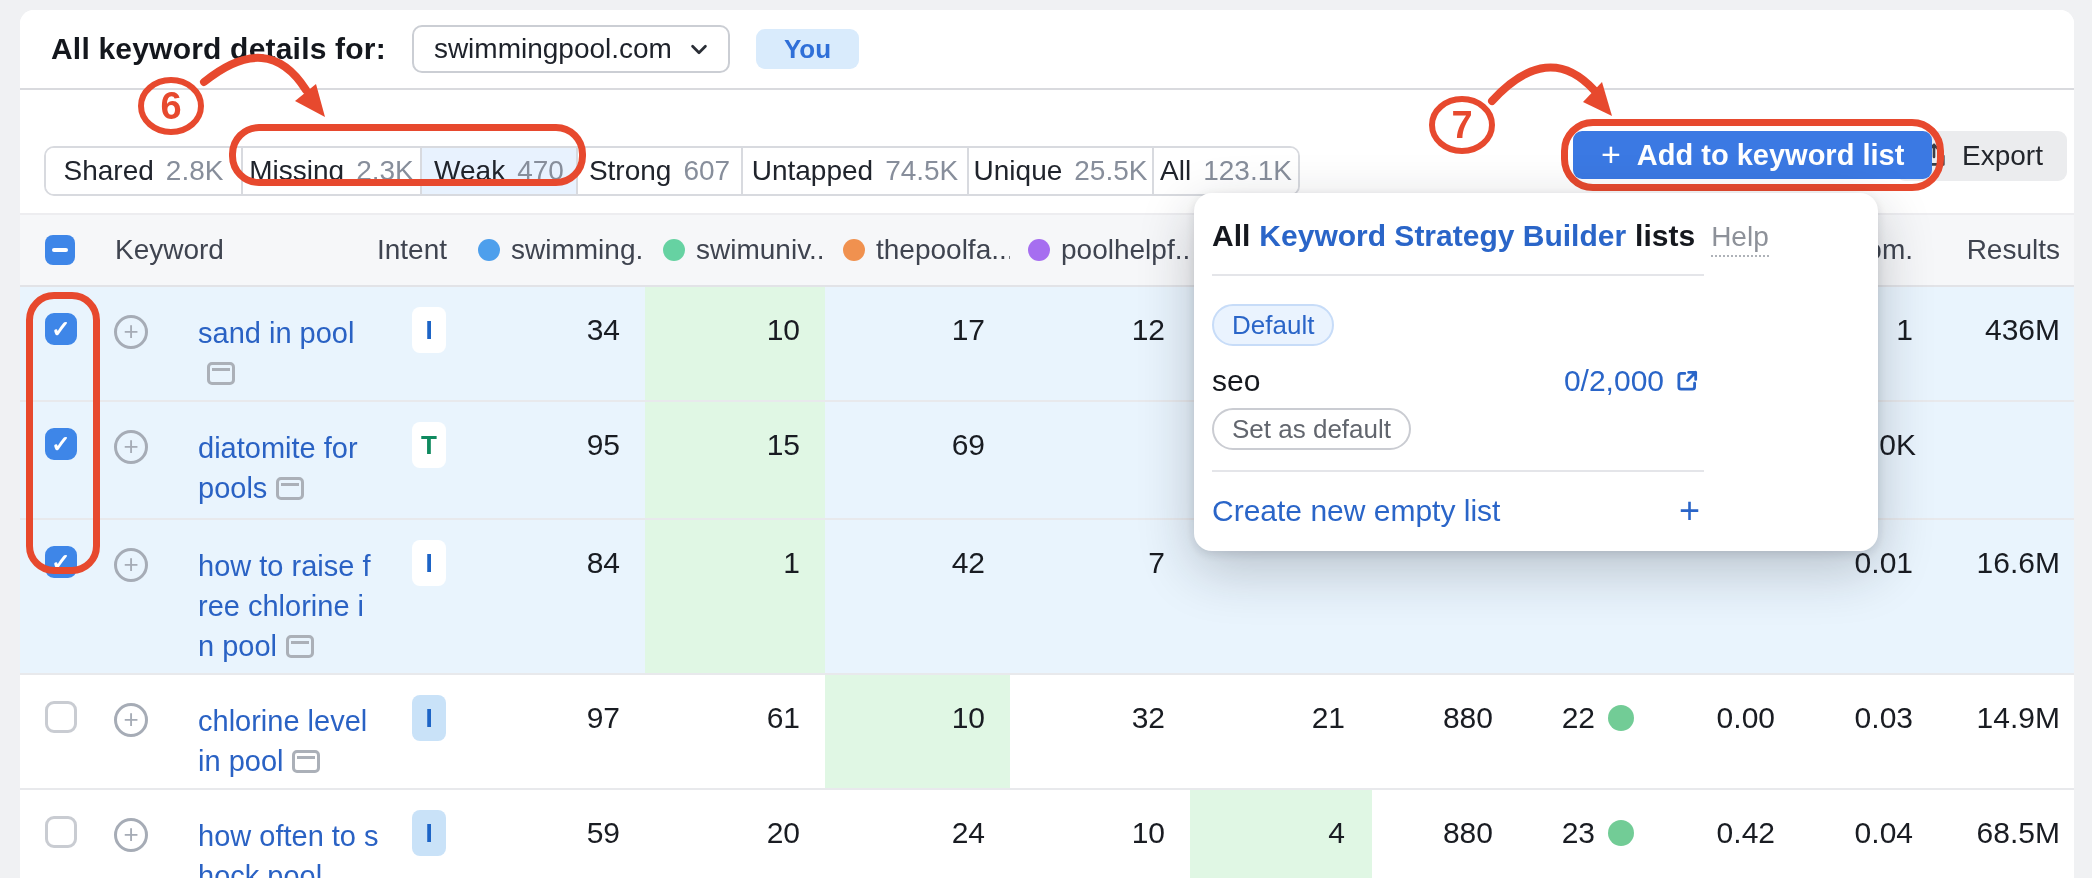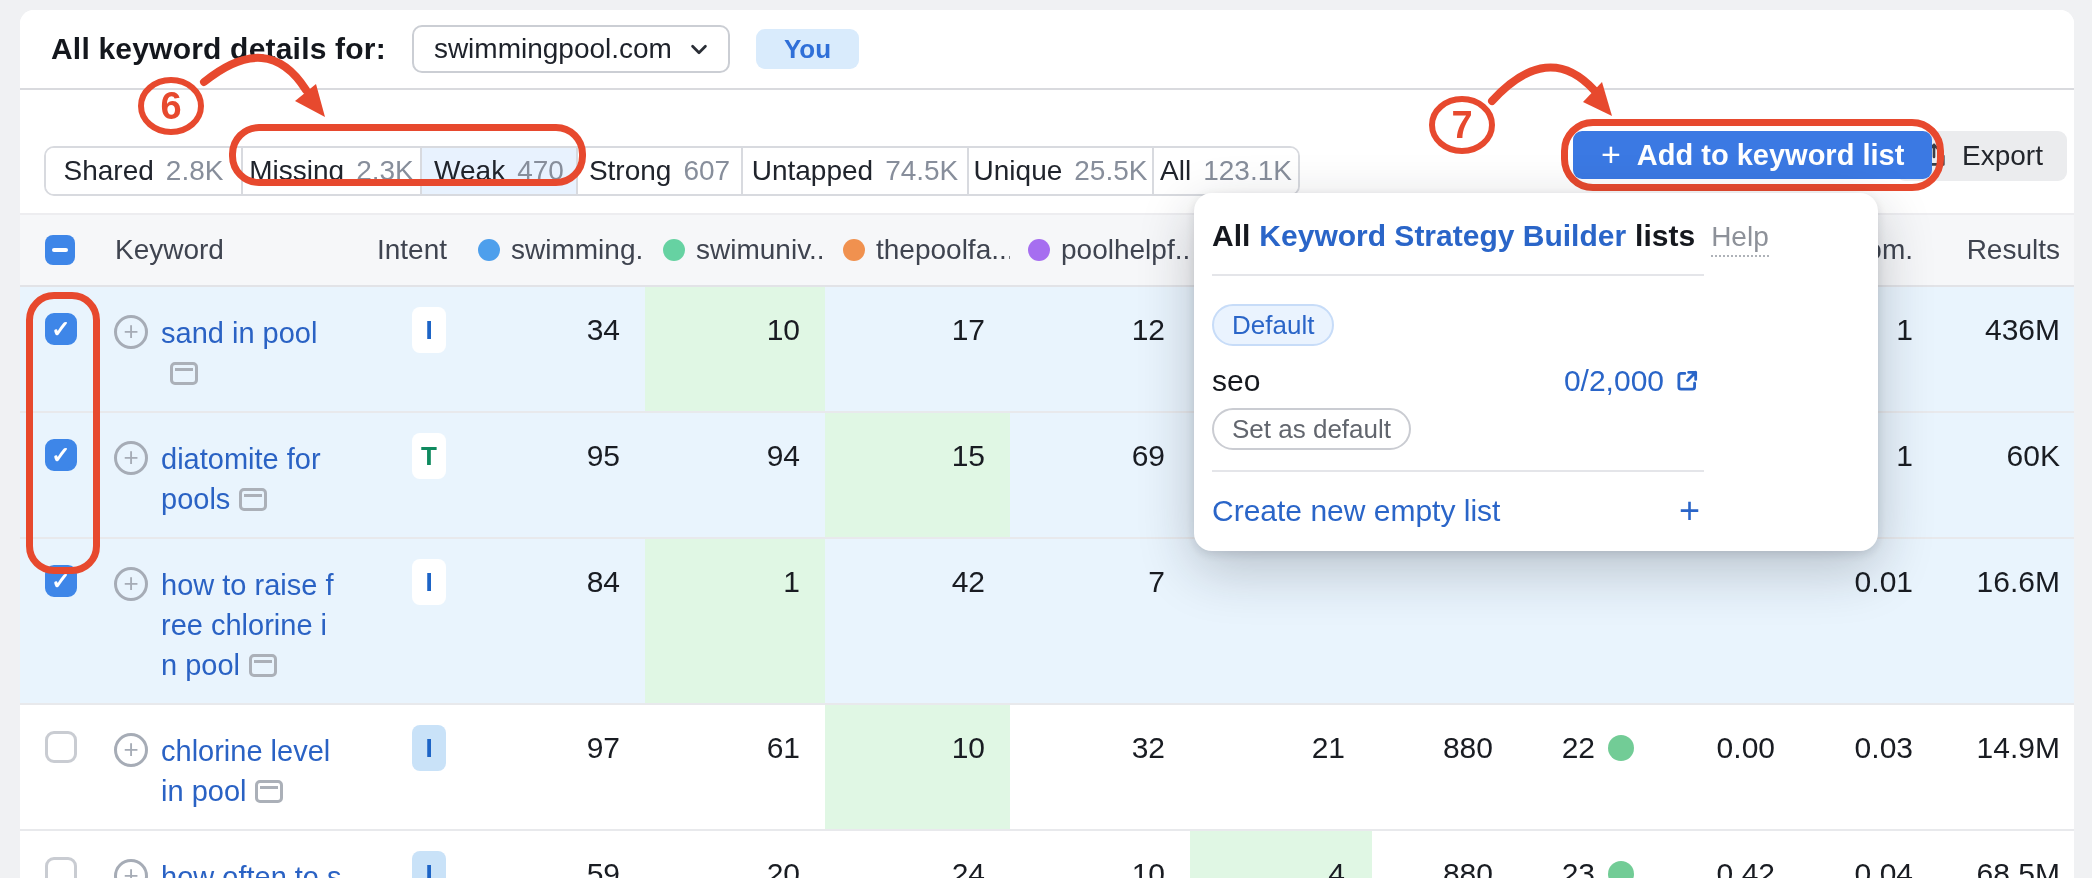--- a/index.html
+++ b/index.html
@@ -77,21 +77,21 @@
   .td-cpc { padding-right:25px; } .td-com { padding-right:17px; text-align:right;}
   .td-results { padding-right:14px; text-align:right;}
   .td.best { background:#e0f7e4; }
 
   .cb { width:32px; height:32px; border-radius:9px; margin-left:25px; margin-top:0;
         border:3px solid #c9ccd2; background:#fff; cursor:pointer; position:relative; }
   .cb.on { background:#3e86e8; border-color:#3e86e8; }
   .cb.on::after { content:"✓"; position:absolute; inset:0; color:#fff; font-size:23px;
                   font-weight:700; display:flex; align-items:center; justify-content:center; }
 
-  .td-kw { display:flex; gap:13px; padding-left:14px; padding-bottom:18px; }
+  .td-kw { display:flex; gap:13px; padding-left:14px; padding-bottom:7px;justify-content:space-between; }
   .plus-circle { width:34px; height:34px; border:3px solid #a6acb6; border-radius:50%;
                  flex:0 0 auto; position:relative; cursor:pointer; margin-top:2px; }
   .plus-circle::after { content:"+"; position:absolute; inset:0; display:flex; align-items:center;
                         justify-content:center; font-size:26px; color:#a6acb6; margin-top:-2px; }
   .kw-text { width:182px; font-size:29px; line-height:40px; color:#2a62c4; word-break:break-all;
              cursor:pointer; }
   .serp-icon { display:inline-block; width:28px; height:23px; border:3px solid #abb0b8;
                border-radius:5px; margin-left:9px; vertical-align:-2px; position:relative; }
   .serp-icon::after { content:""; position:absolute; left:2px; right:2px; top:3px; height:3px;
                       background:#abb0b8; }
@@ -266,21 +266,20 @@
       <div class="cb on"></div>
     </div>
     <div class="td td-kw">
       <span class="plus-circle"></span>
       <span class="kw-text"><span>diatomite for pools</span><span class="serp-icon"></span></span>
     </div>
     <div class="td td-intent">
       <span class="intent-badge intent-t">T</span>
     </div>
     <div class="td td-num td-c1">95</div>
-    <div class="td td-num td-c2">94</div>
     <div class="td td-num td-c3 best">15</div>
     <div class="td td-num td-c4">69</div>
     <div class="td td-num td-c5"></div>
     <div class="td td-num td-volume"></div>
     <div class="td td-kd">
       <span></span>
 
     </div>
     <div class="td td-num td-cpc"></div>
     <div class="td td-com">1</div>

